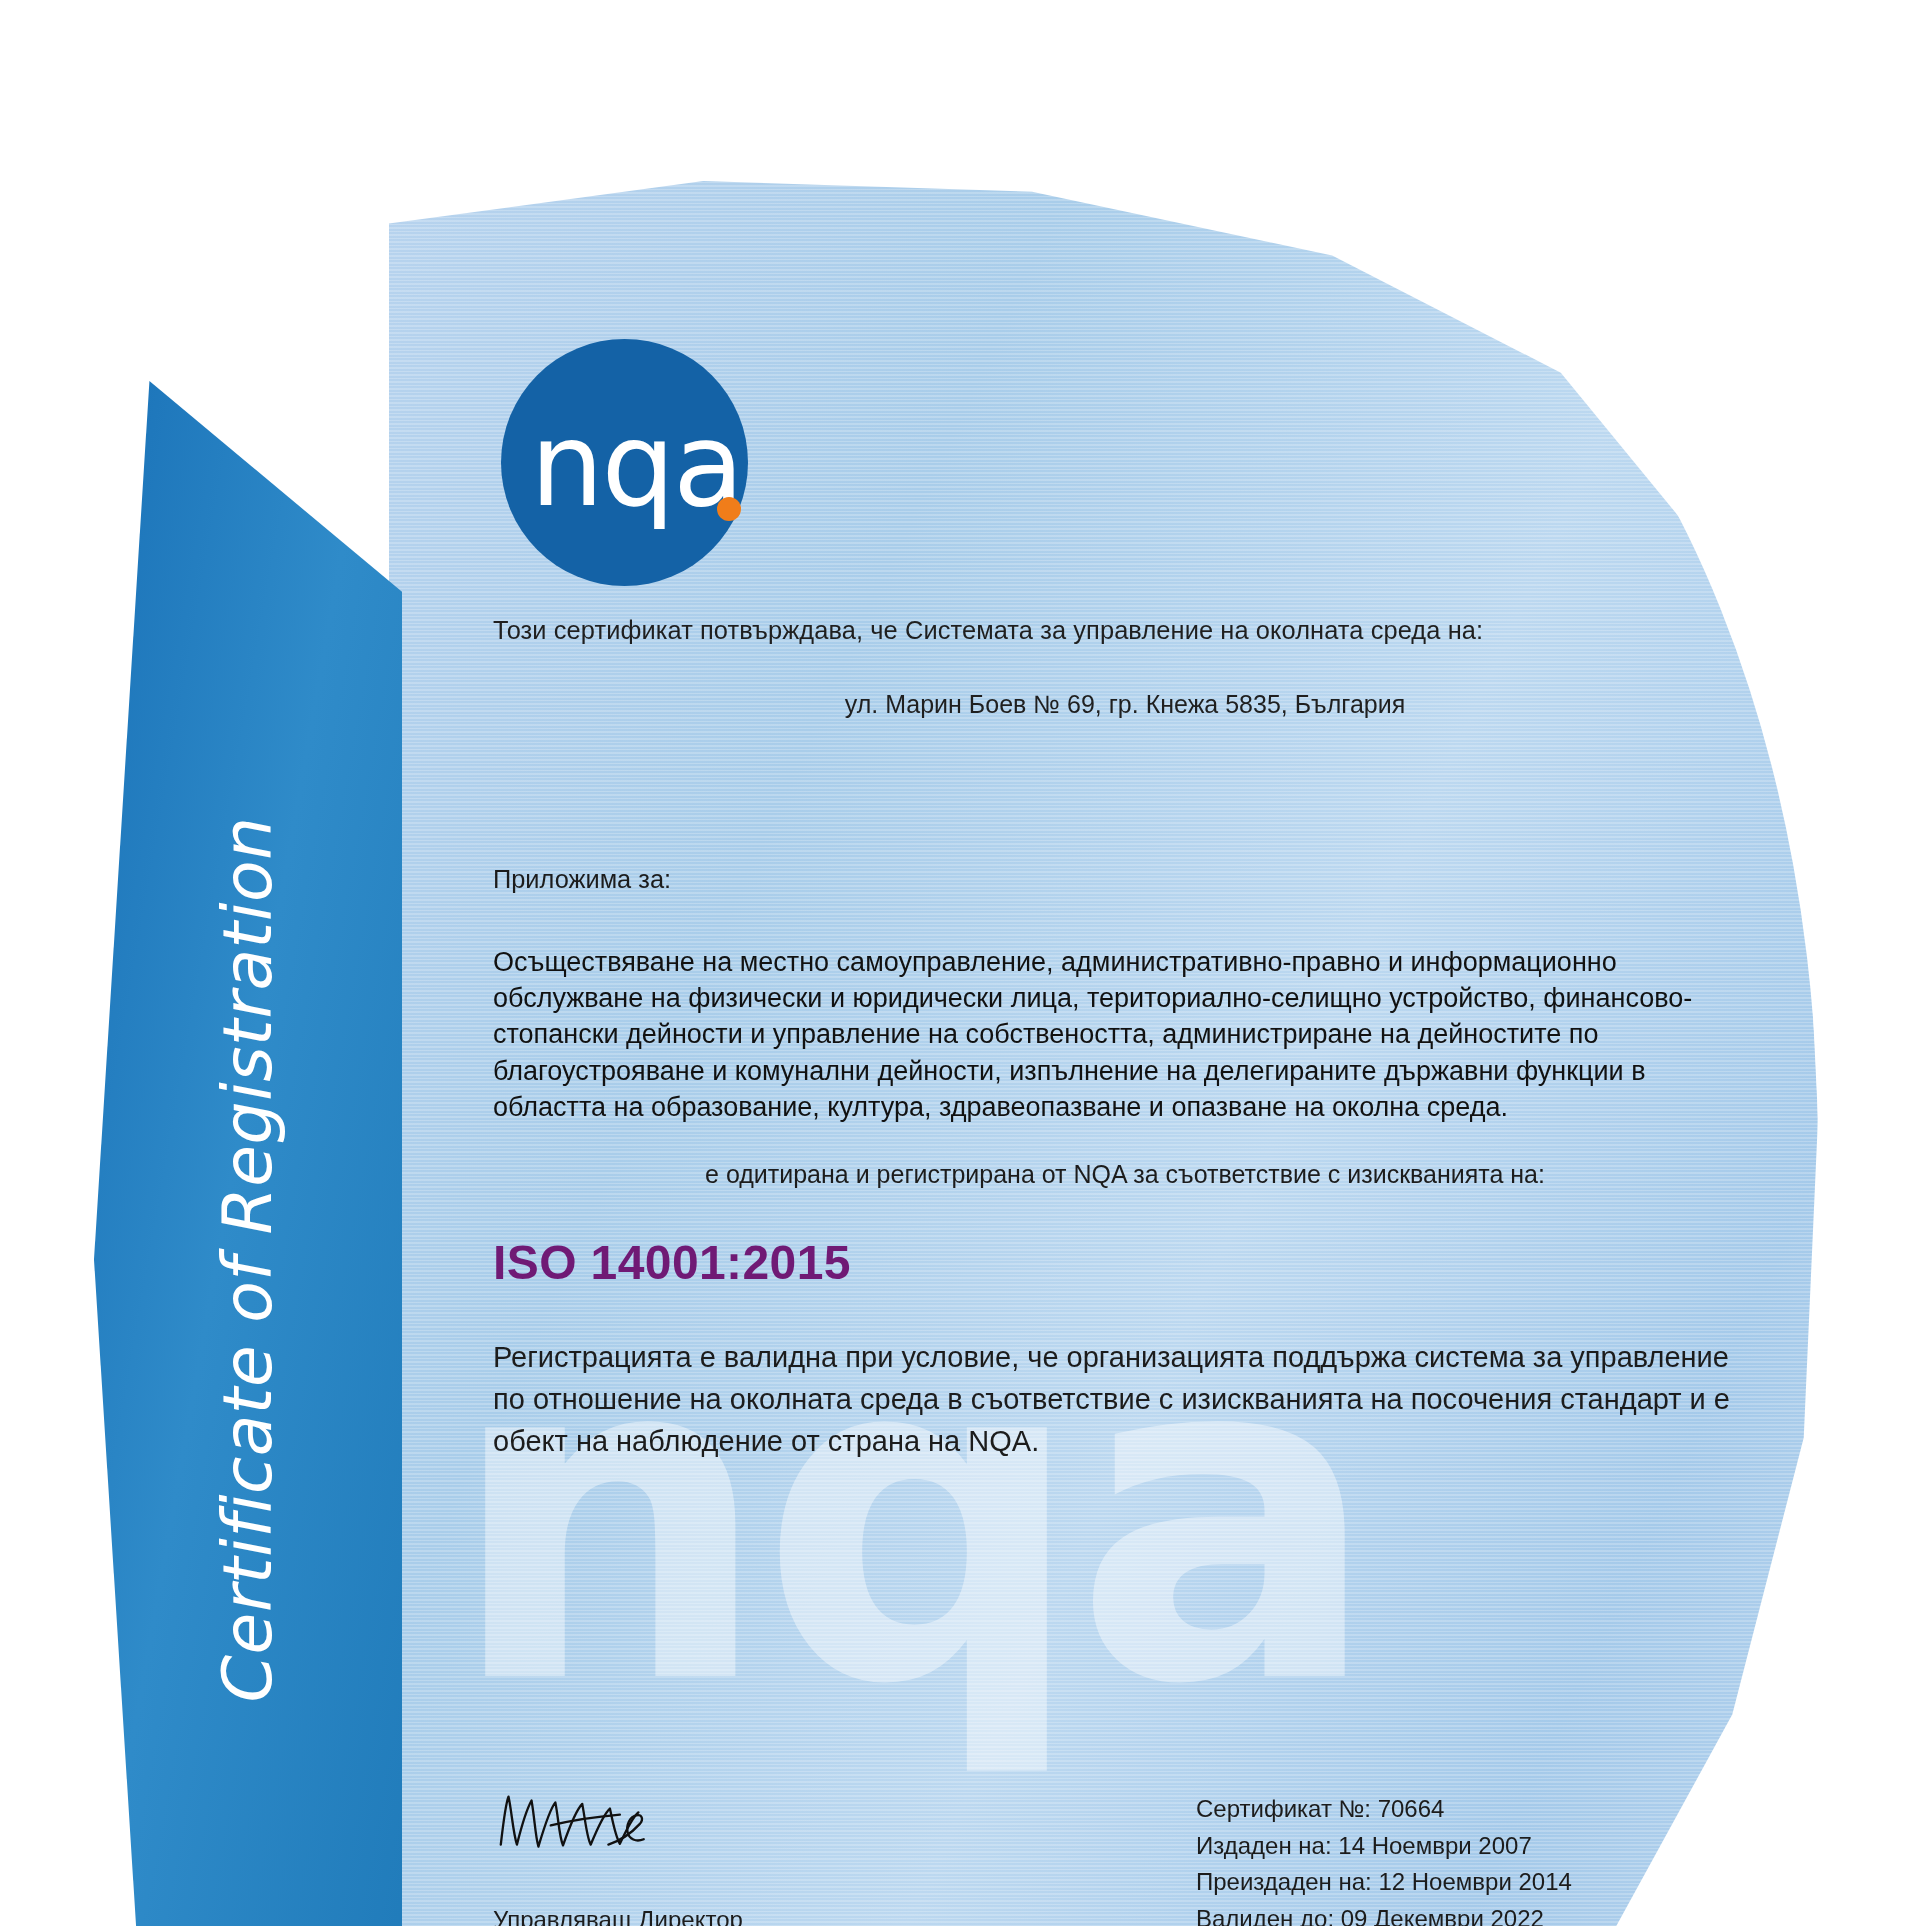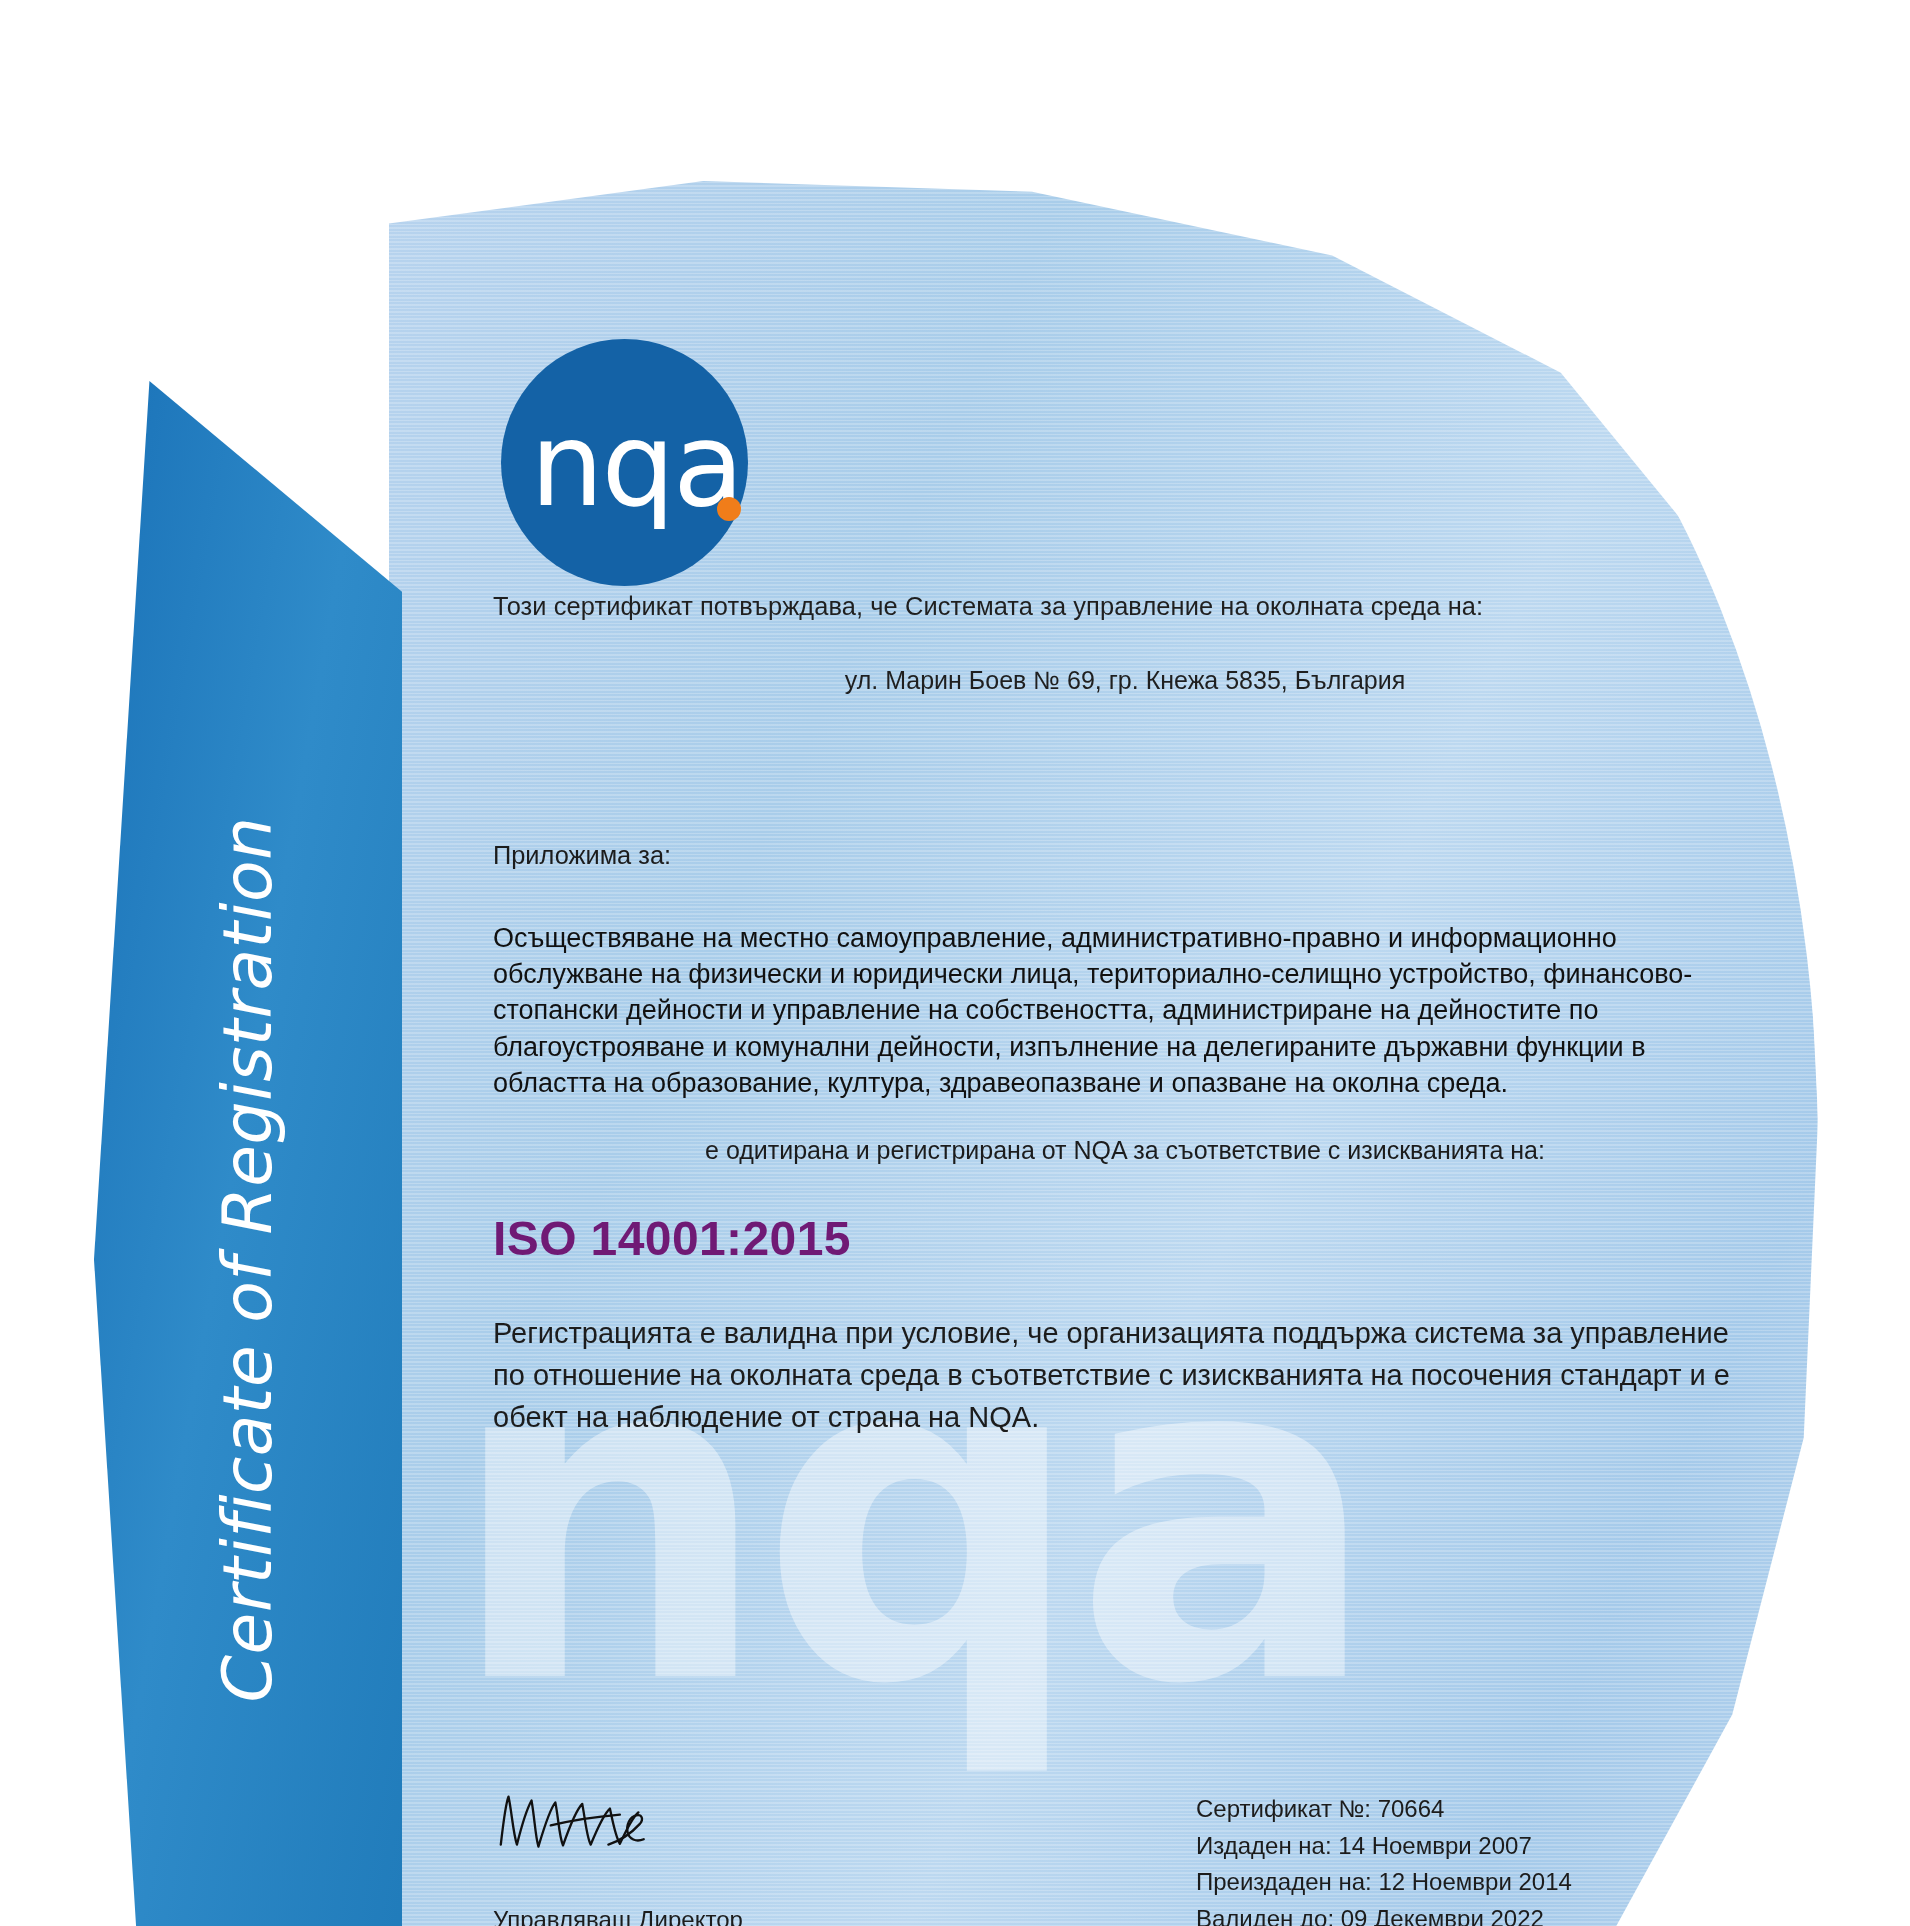--- a/index.html
+++ b/index.html
@@ -113,21 +113,21 @@
     width: 24px;
     height: 24px;
     border-radius: 50%;
     background: #f07d1a;
   }
 
   
   .content {
     position: absolute;
     left: 493px;
-    top: 592px;
+    top: 616px;
     width: 1264px;
     color: #1c1c1c;
   }
   .line-intro {
     font-size: 25.4px;
     letter-spacing: 0.1px;
     margin-bottom: 45px;
     color: #1f1f1f;
   }
   .org-name {

